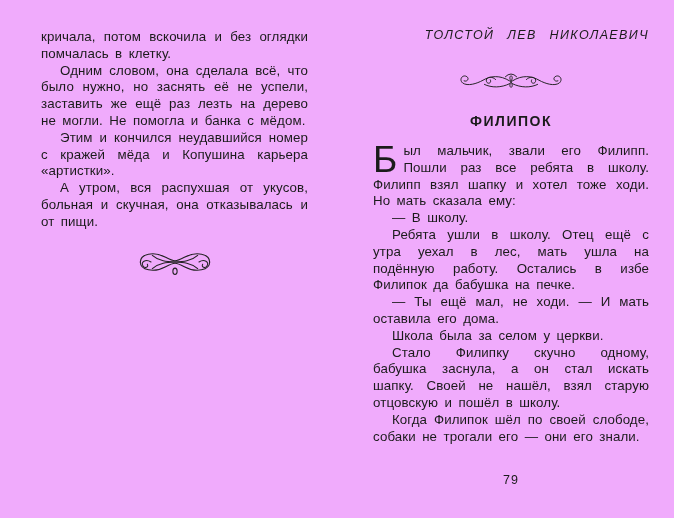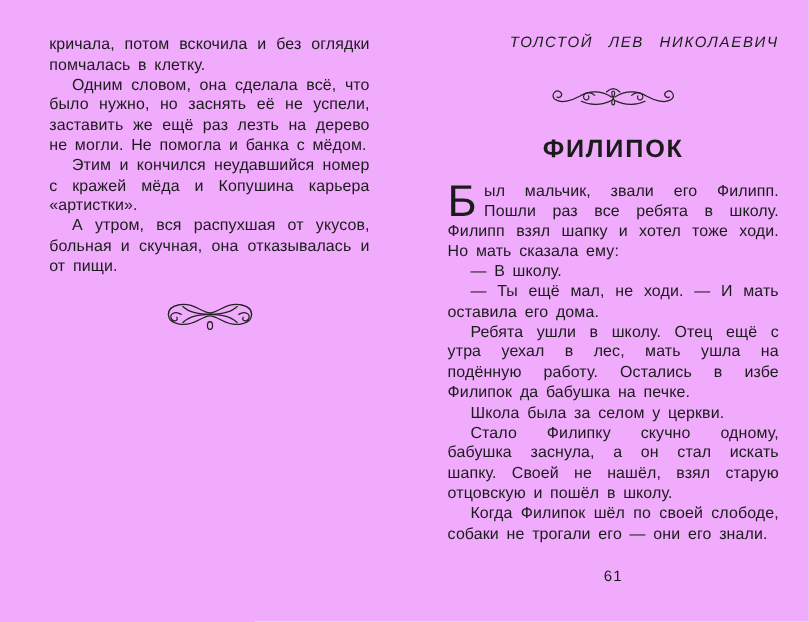--- a/index.html
+++ b/index.html
@@ -42,21 +42,21 @@
     word-spacing:8px;
     white-space:nowrap;
   }
   .divider-wrap{
     margin-top:28px;
     text-align:center;
   }
   .story-title{
     margin:17px 0 0 0;
     text-align:center;
-    font-size:21px;
+    font-size:14px;
     font-weight:bold;
     letter-spacing:1.5px;
     word-spacing:4px;
   }
   .right-body{margin-top:14px;}
   .dropcap{
     float:left;
     font-size:37px;
     line-height:29px;
     padding:2px 6px 0 0;
@@ -114,23 +114,23 @@
           <path d="M102,13 c6,-6 15,-3 13,3 c-1.7,4.5 -8,2 -5.5,-2.5"></path>
         </g>
       </svg>
     </div>
 
     <h1 class="story-title">ФИЛИПОК</h1>
 
     <div class="body-text right-body">
       <p><span class="dropcap">Б</span><span>ыл мальчик, звали его Филипп. Пошли раз все ребята в школу. Филипп взял шапку и хотел тоже ходи. Но мать сказала ему:</span></p>
       <p class="indent">— В школу.</p>
+      <p class="indent">Ребята ушли в школу. Отец ещё с утра уехал в лес, мать ушла на подённую работу. Остались в избе Филипок да бабушка на печке.</p>
       <p class="indent">— Ты ещё мал, не ходи. — И мать оставила его дома.</p>
-      <p class="indent">Ребята ушли в школу. Отец ещё с утра уехал в лес, мать ушла на подённую работу. Остались в избе Филипок да бабушка на печке.</p>
       <p class="indent">Школа была за селом у церкви.</p>
       <p class="indent">Стало Филипку скучно одному, бабушка заснула, а он стал искать шапку. Своей не нашёл, взял старую отцовскую и пошёл в школу.</p>
       <p class="indent">Когда Филипок шёл по своей слободе, собаки не трогали его — они его знали.</p>
     </div>
   </div>
 
-  <div class="page-number">61</div>
+  <div class="page-number">79</div>
 
 </div>
 
 </body></html>

